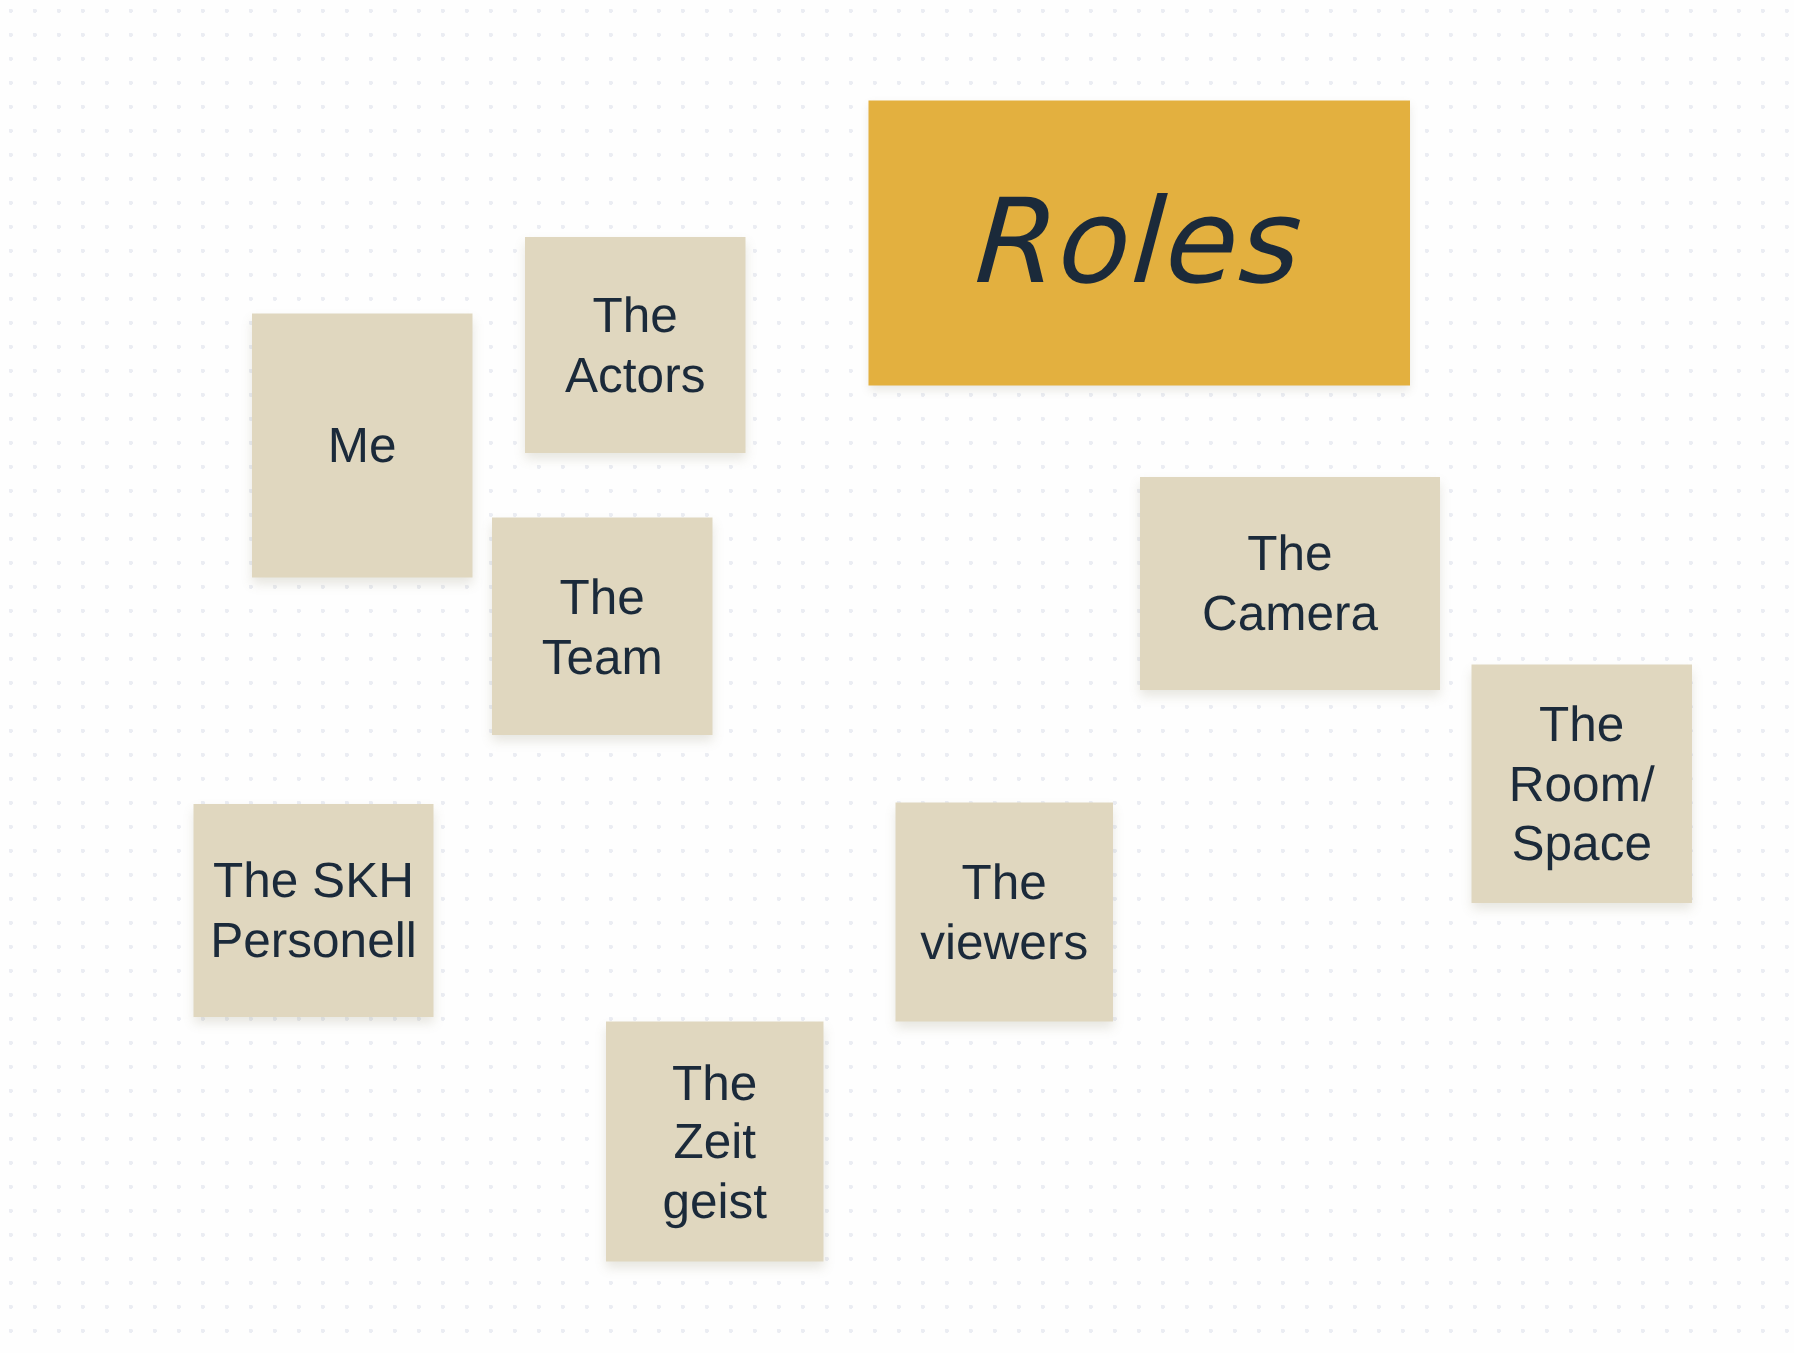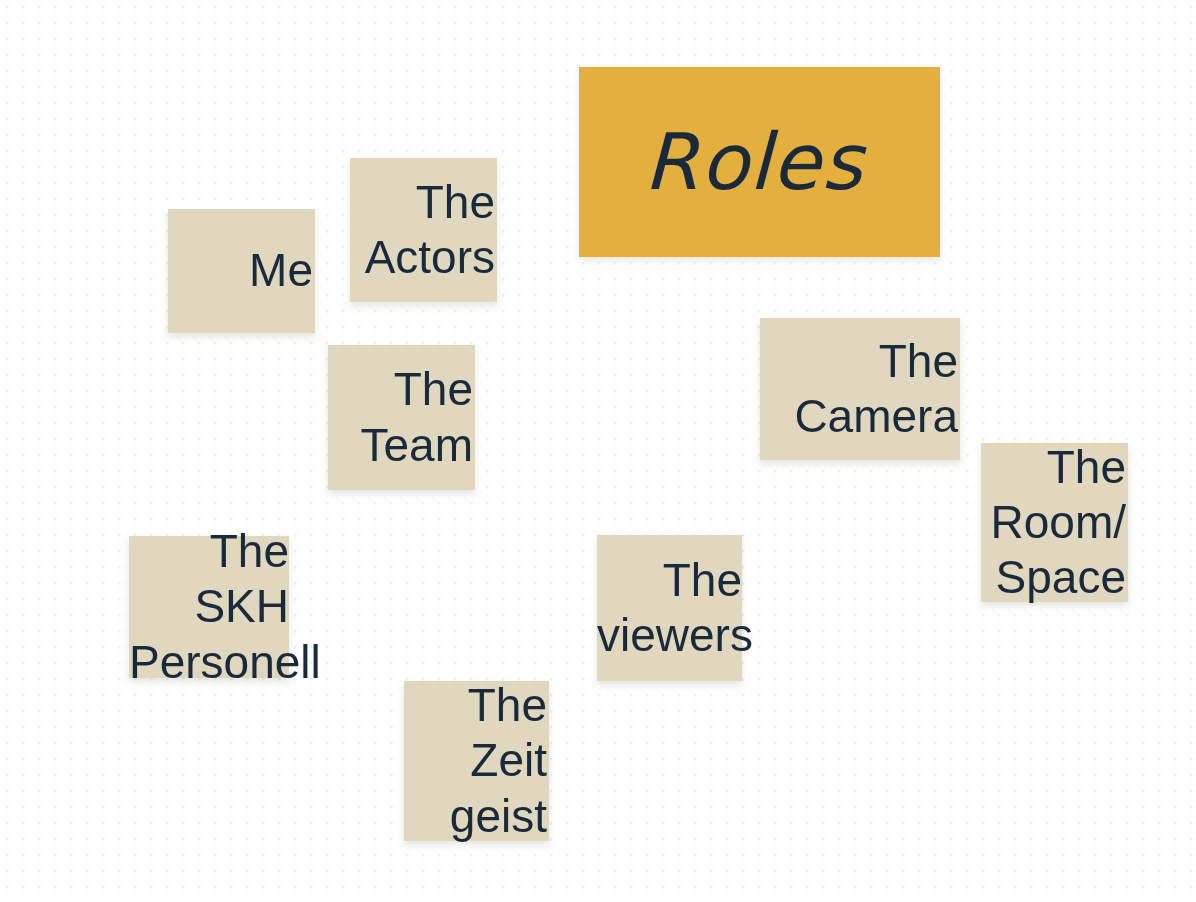--- a/index.html
+++ b/index.html
@@ -59,28 +59,27 @@
     justify-content: center;
     text-align: center;
     color: #1b2a3a;
     font-family: "Liberation Sans", sans-serif;
     font-weight: 400;
     box-shadow: 0 4px 7px rgba(120,110,80,0.17);
   }
   .note .note-text {
     display: block;
     width: 100%;
-    font-size: 46px;
+    font-size: 33px;
     line-height: 1.2;
     white-space: pre-line;
     padding: 0 2px;
-    text-align: right;
   }
 
-  .n-me          { left: 168px;  top: 209px; width: 147px; height: 124px; }
+  .n-me          { left: 168px;  top: 209px; width: 147px; height: 176px; }
   .n-actors      { left: 350px;  top: 158px; width: 147px; height: 144px; }
   .n-team        { left: 328px;  top: 345px; width: 147px; height: 145px; }
   .n-camera      { left: 760px;  top: 318px; width: 200px; height: 142px; }
   .n-room        { left: 981px;  top: 443px; width: 147px; height: 159px; }
   .n-skh         { left: 129px;  top: 536px; width: 160px; height: 142px; }
   .n-viewers     { left: 597px;  top: 535px; width: 145px; height: 146px; }
   .n-zeitgeist   { left: 404px;  top: 681px; width: 145px; height: 160px; }
 </style>
 </head>
 <body>

